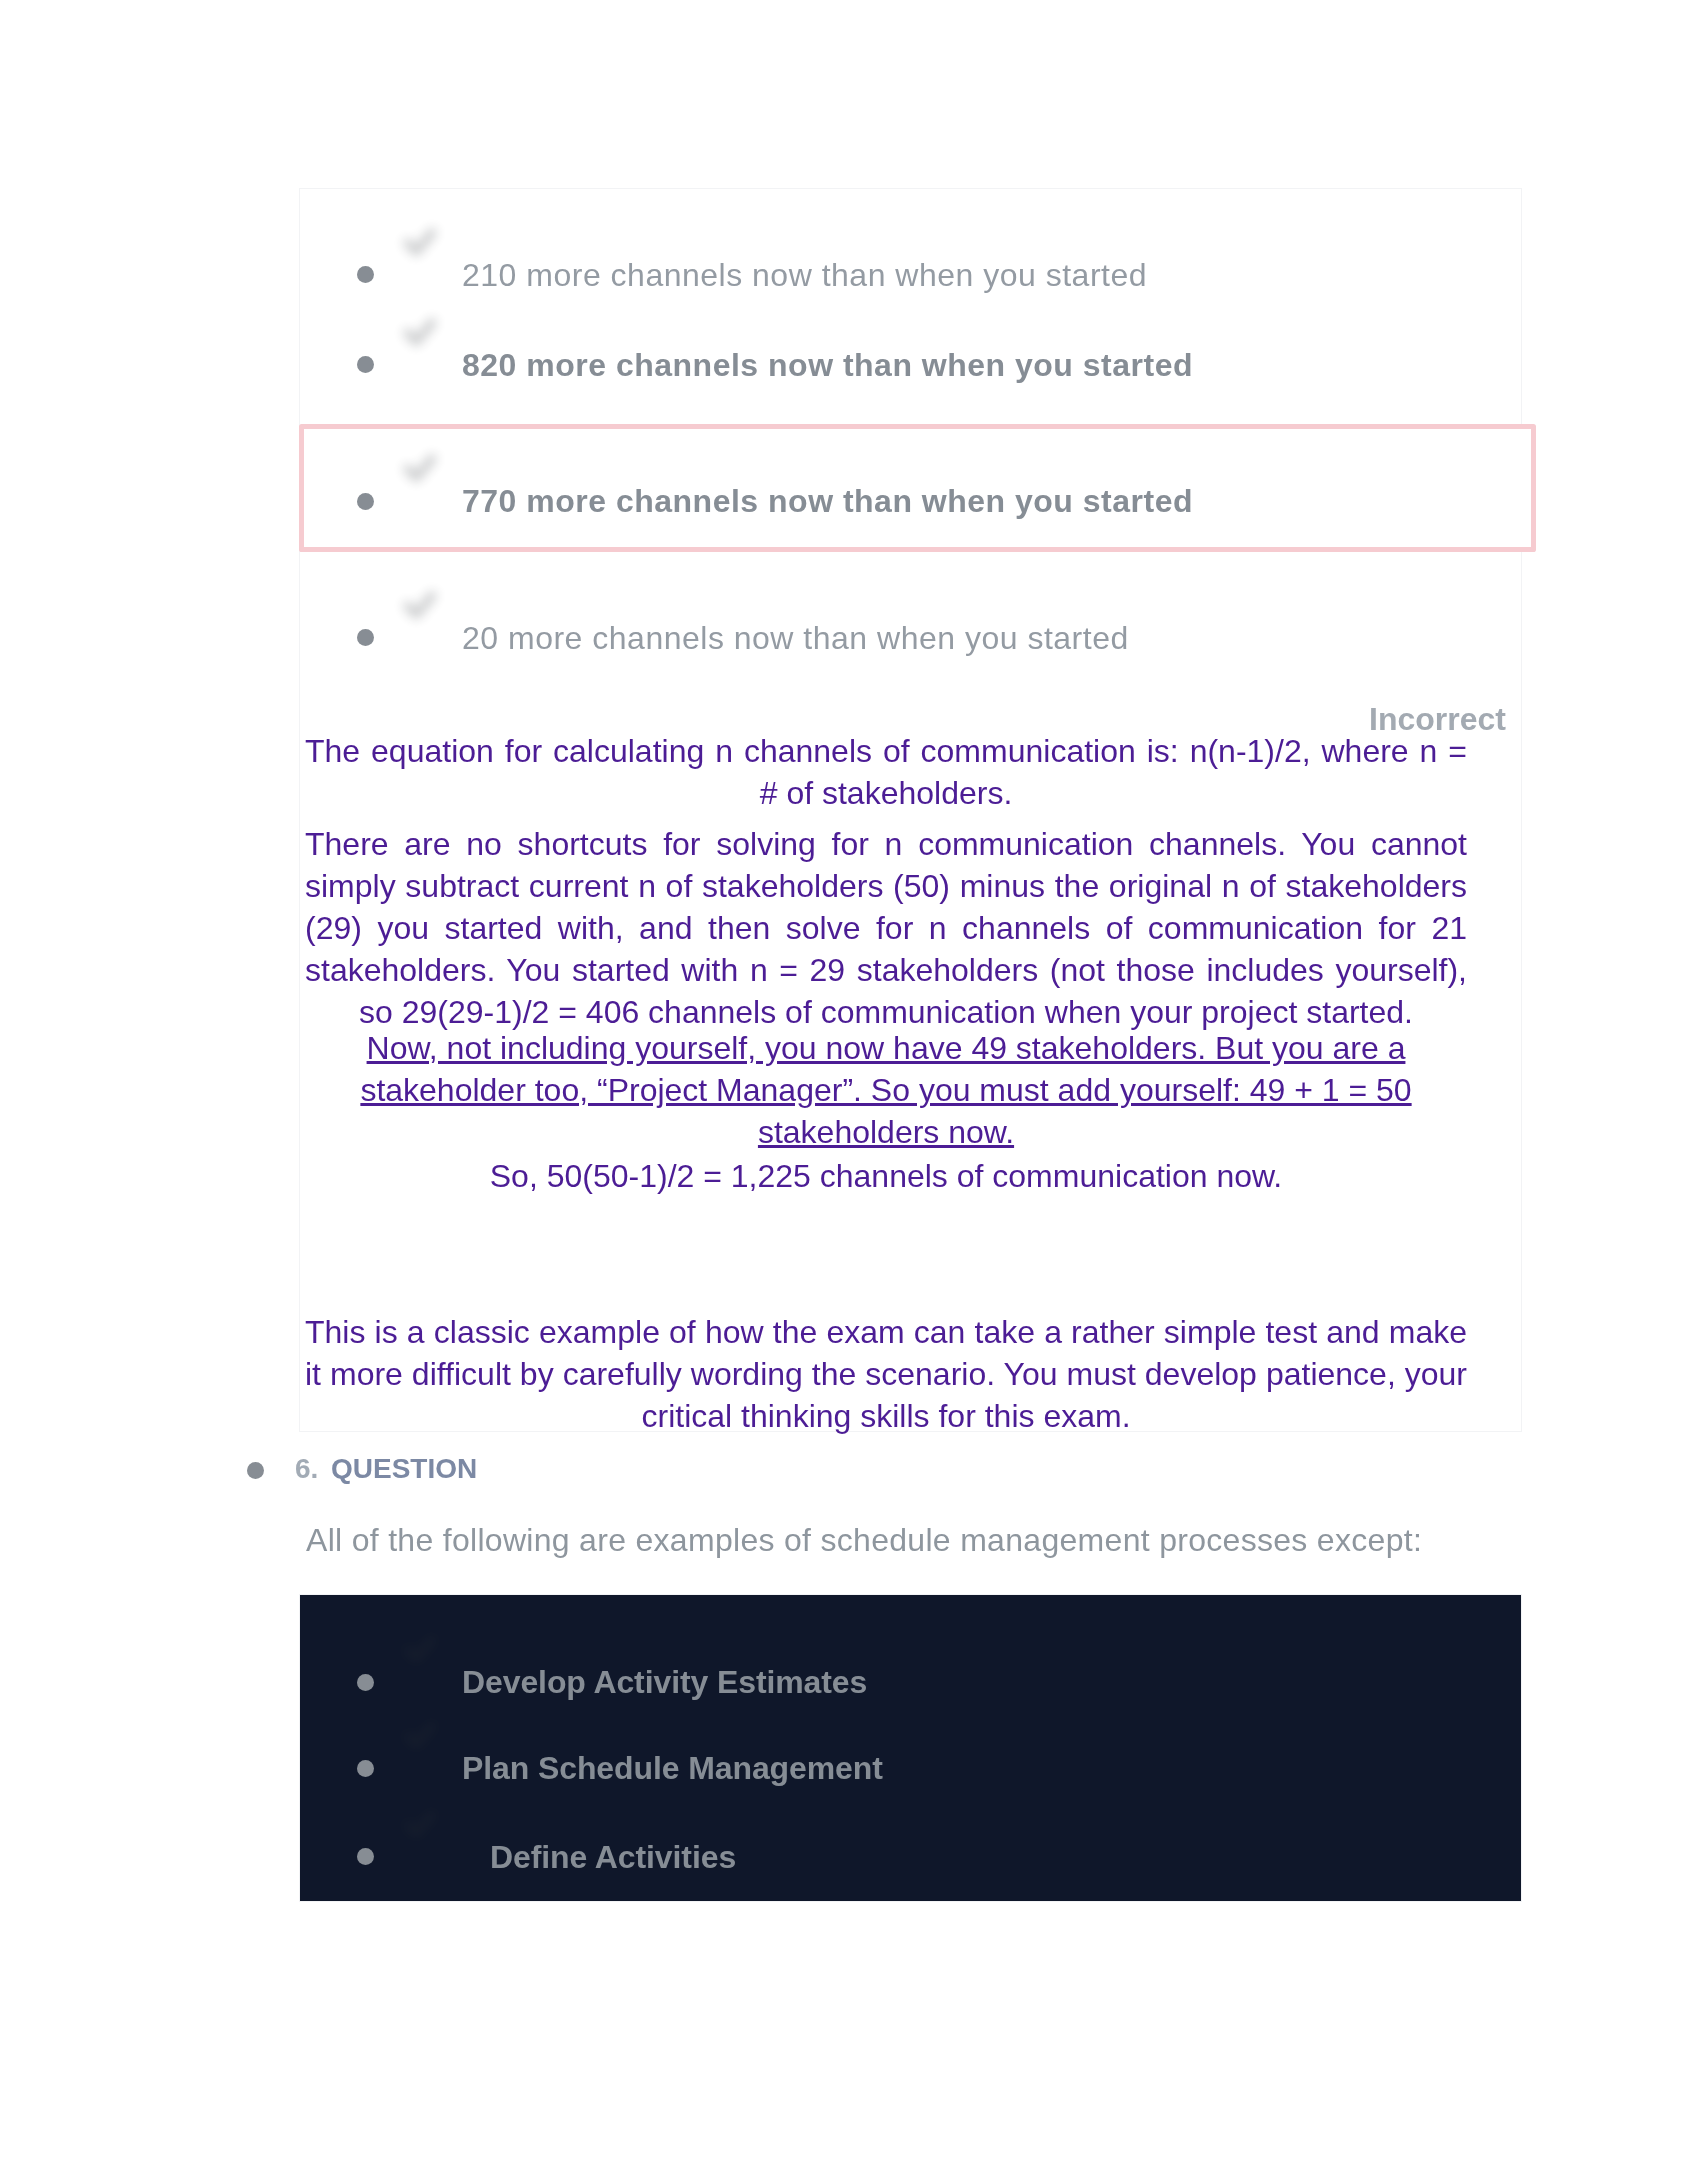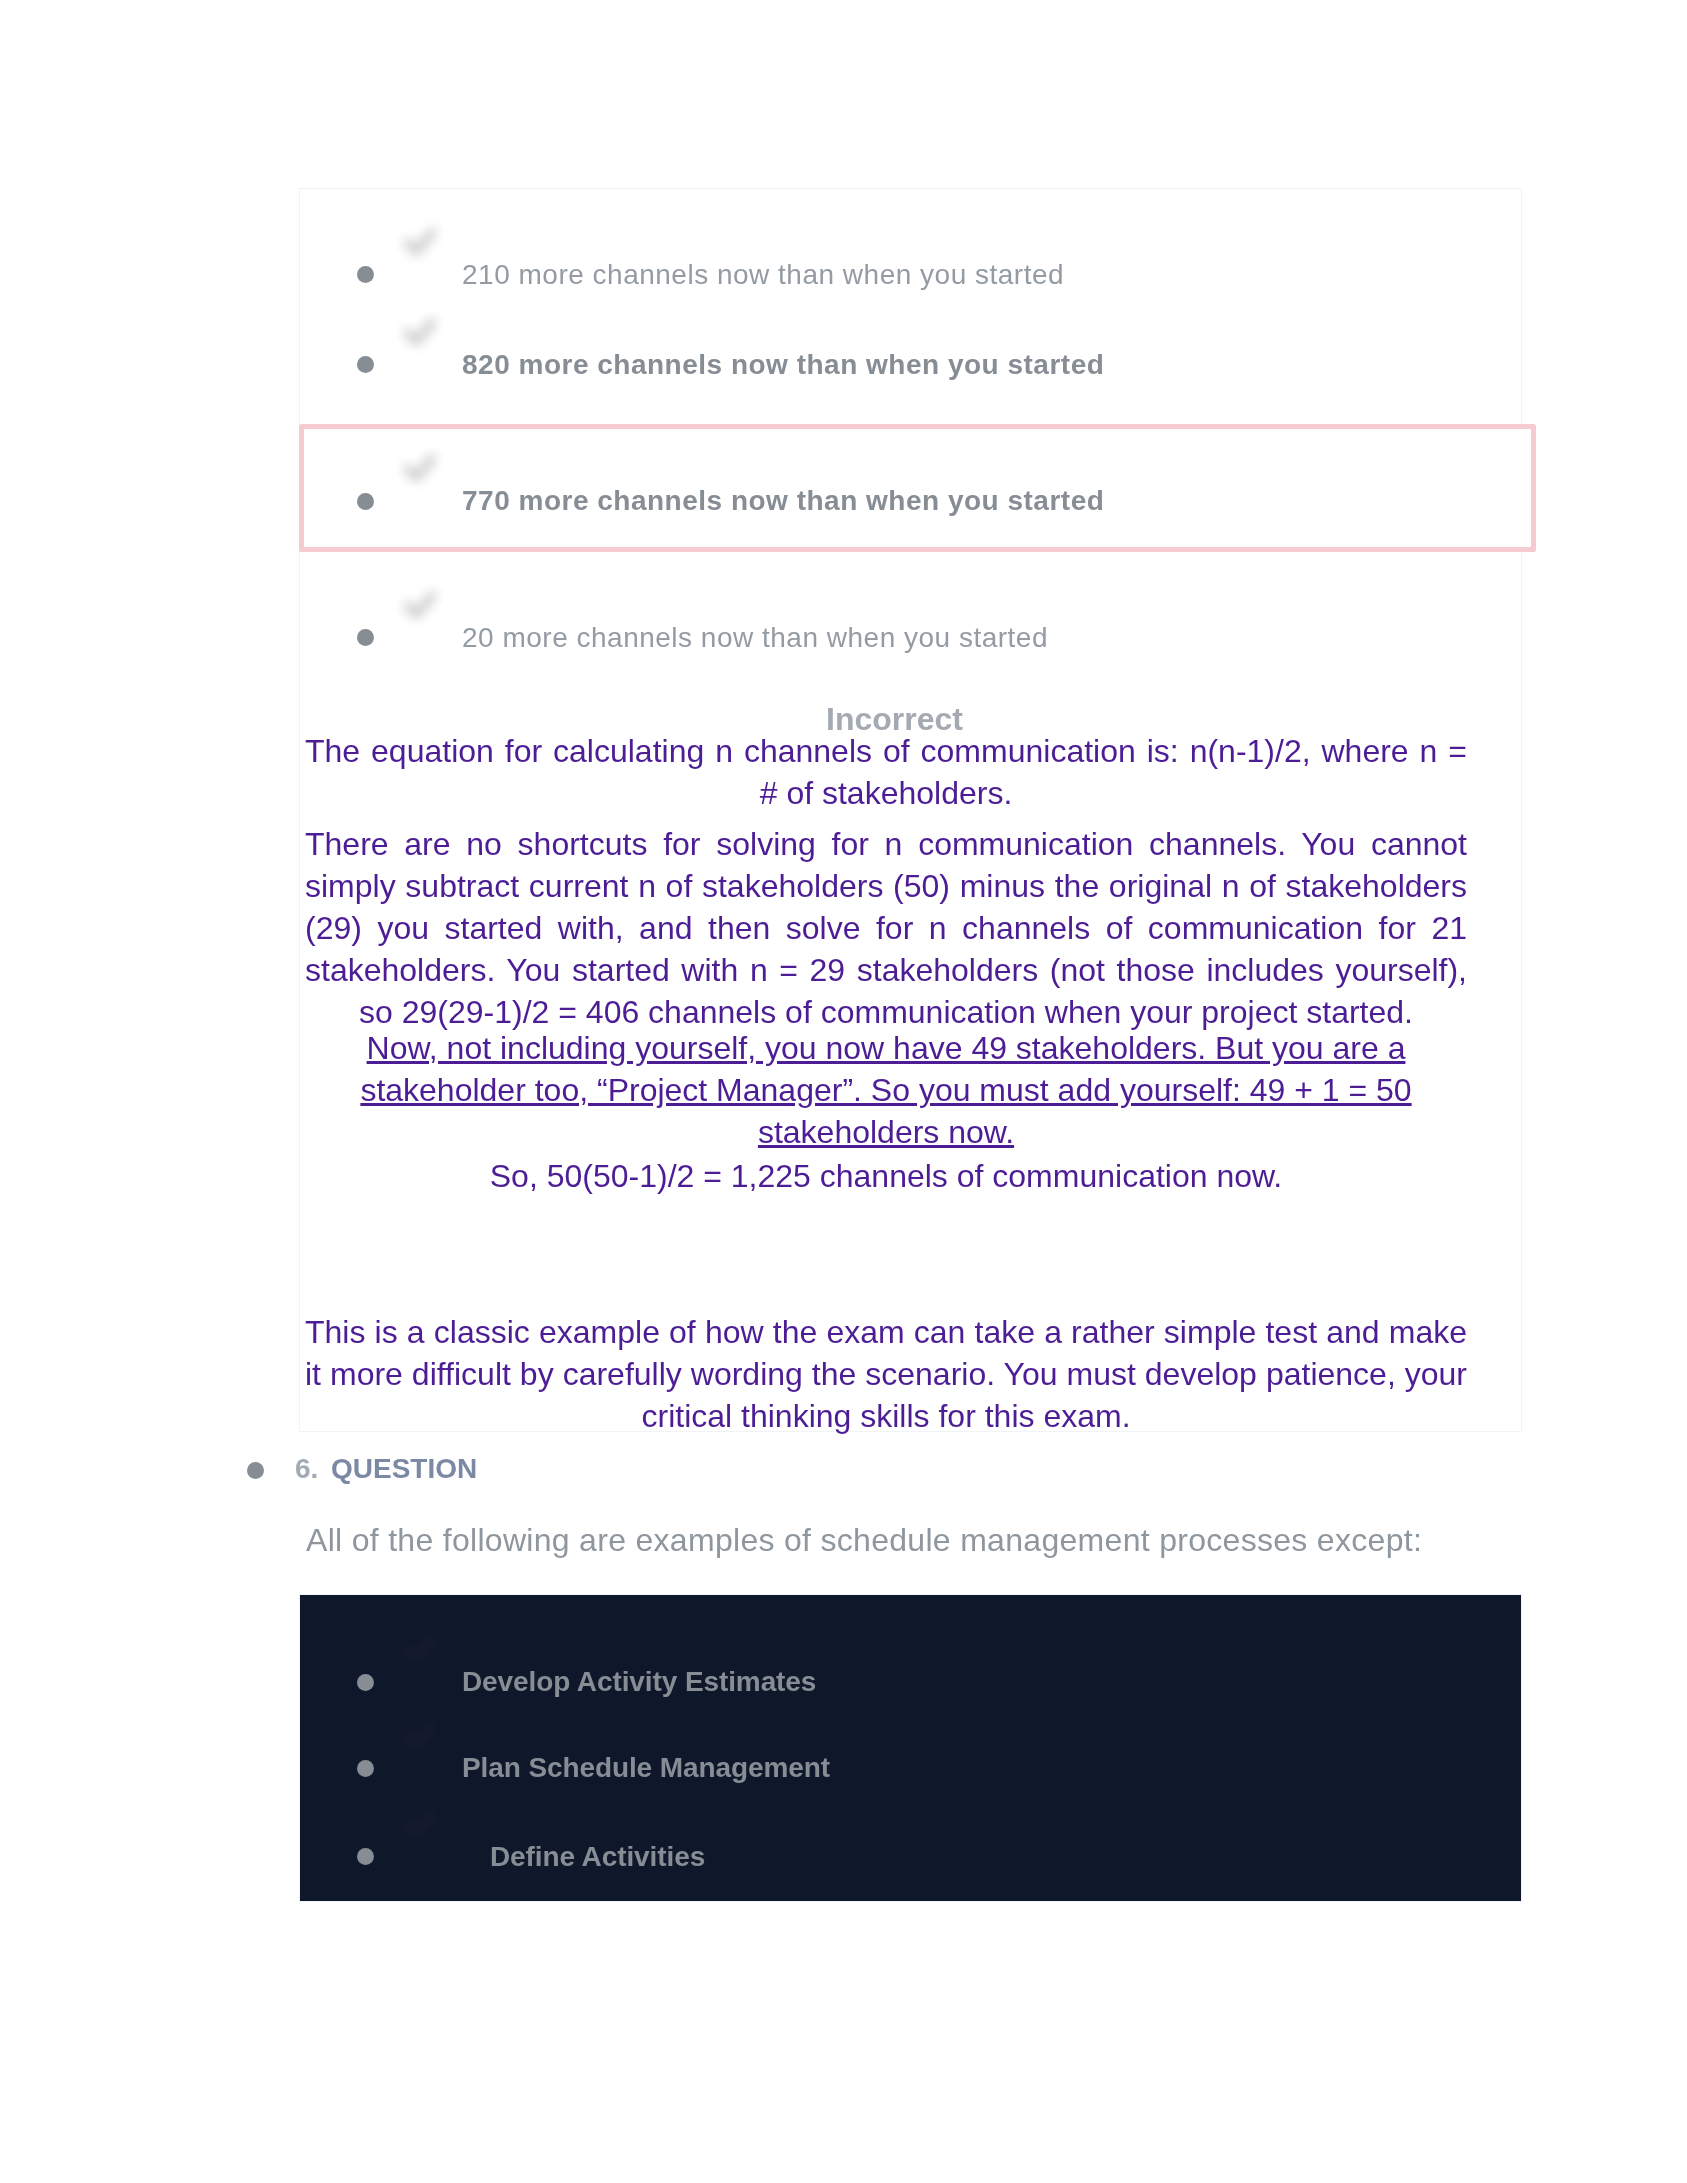--- a/index.html
+++ b/index.html
@@ -6,28 +6,28 @@
 body{width:1687px;height:2183px;font-family:"Liberation Sans",sans-serif;}
 .page{position:relative;width:1687px;height:2183px;overflow:hidden;background:#fff;}
 
 
 .qcard{position:absolute;left:299px;top:188px;width:1223px;height:1244px;
        box-sizing:border-box;border:0.7px solid #f2f3f5;background:#fff;}
 
 .bullet{position:absolute;width:17px;height:17px;border-radius:50%;background:#878d94;}
 .chk{position:absolute;width:41px;height:41px;opacity:.24;filter:blur(5.3px);}
 .chk svg{display:block;width:41px;height:41px;}
-.atext{position:absolute;font-size:28px;letter-spacing:0.5px;color:#949ba3;white-space:nowrap;
+.atext{position:absolute;font-size:32px;letter-spacing:0.5px;color:#949ba3;white-space:nowrap;
        transform:translateY(-50%);}
 .atext.b{font-weight:700;color:#868d95;}
 
 .selwrap{position:absolute;box-sizing:border-box;border:5.3px solid #f6cbd0;background:#ffffff;border-radius:2.6px;}
 
 
-.exh{position:absolute;width:1223px;left:-17px;text-align:center;
+.exh{position:absolute;width:1223px;left:-17px;text-align:right;
      font-size:32px;font-weight:700;color:#a3aab2;}
 .exp{position:absolute;left:5px;width:1162px;text-align:justify;text-align-last:center;
      font-size:32px;line-height:42px;color:#4c1d95;}
 .exc{text-align:center;}
 .q6opt{letter-spacing:-0.1px;}
 
 
 .q6bullet{position:absolute;width:17px;height:17px;border-radius:50%;background:#878d94;}
 .q6num{position:absolute;font-size:28px;font-weight:700;color:#a2abb5;}
 .q6lab{position:absolute;font-size:28px;font-weight:700;color:#7c89a4;}

